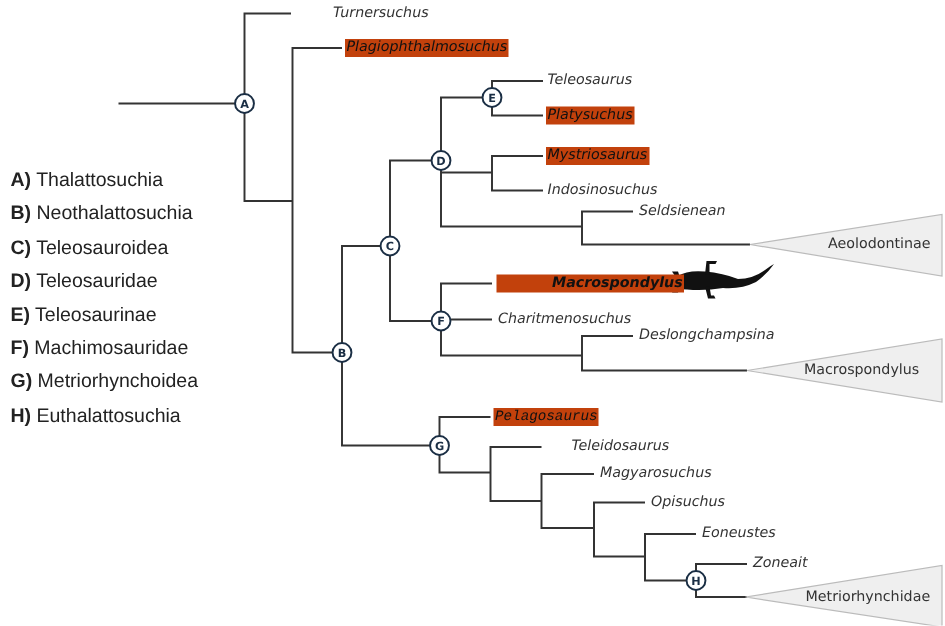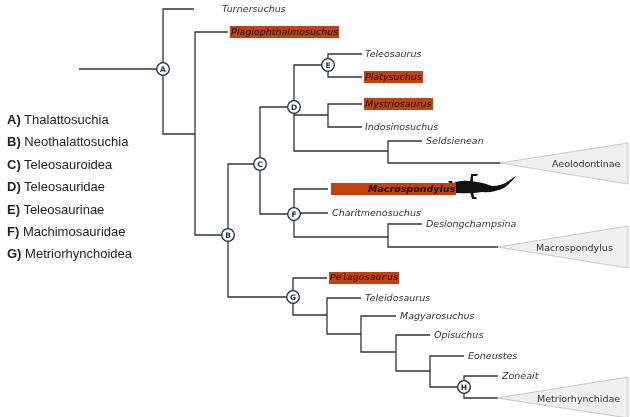--- a/index.html
+++ b/index.html
@@ -107,31 +107,32 @@
 <span class="taxon hl" style="left:230px; top:32px;">Plagiophthalmosuchus</span>
 <span class="taxon" style="left:364px; top:54px;">Teleosaurus</span>
 <span class="taxon hl" style="left:364px; top:77px;">Platysuchus</span>
 <span class="taxon hl" style="left:364px; top:104px;">Mystriosaurus</span>
 <span class="taxon" style="left:364px; top:127px;">Indosinosuchus</span>
 <span class="taxon" style="left:425px; top:141px;text-align:center;">Seldsienean</span>
 <span class="taxon hl bold" style="left:331px; top:189px;padding-left:37px;">Macrospondylus</span>
 <span class="taxon" style="left:331px; top:213px;">Charitmenosuchus</span>
 <span class="taxon" style="left:425px; top:224px;">Deslongchampsina</span>
 <span class="taxon hl" style="left:329px; top:278px;font-family:Liberation Mono, monospace;">Pelagosaurus</span>
-<span class="taxon" style="left:364px; top:298px;">Teleidosaurus</span>
+<span class="taxon" style="left:380px; top:298px;">Teleidosaurus</span>
 <span class="taxon" style="left:399px; top:316px;">Magyarosuchus</span>
 <span class="taxon" style="left:433px; top:335px;">Opisuchus</span>
 <span class="taxon" style="left:467px; top:356px;">Eoneustes</span>
 <span class="taxon" style="left:501px; top:376px;">Zoneait</span>
 
 <span class="clade-label" style="left:552px; top:163px;">Aeolodontinae</span>
 <span class="clade-label" style="left:536px; top:247px;">Macrospondylus</span>
 <span class="clade-label" style="left:537px; top:398px;">Metriorhynchidae</span>
 
 <div class="legend">
   <div class="legend-item"><span class="legend-key">A)</span> <span>Thalattosuchia</span></div>
   <div class="legend-item"><span class="legend-key">B)</span> <span>Neothalattosuchia</span></div>
   <div class="legend-item"><span class="legend-key">C)</span> <span>Teleosauroidea</span></div>
   <div class="legend-item"><span class="legend-key">D)</span> <span>Teleosauridae</span></div>
   <div class="legend-item"><span class="legend-key">E)</span> <span>Teleosaurinae</span></div>
   <div class="legend-item"><span class="legend-key">F)</span> <span>Machimosauridae</span></div>
   <div class="legend-item"><span class="legend-key">G)</span> <span>Metriorhynchoidea</span></div>
+  <div class="legend-item"><span class="legend-key">H)</span> <span>Euthalattosuchia</span></div>
 </div>
 
 </body></html>

